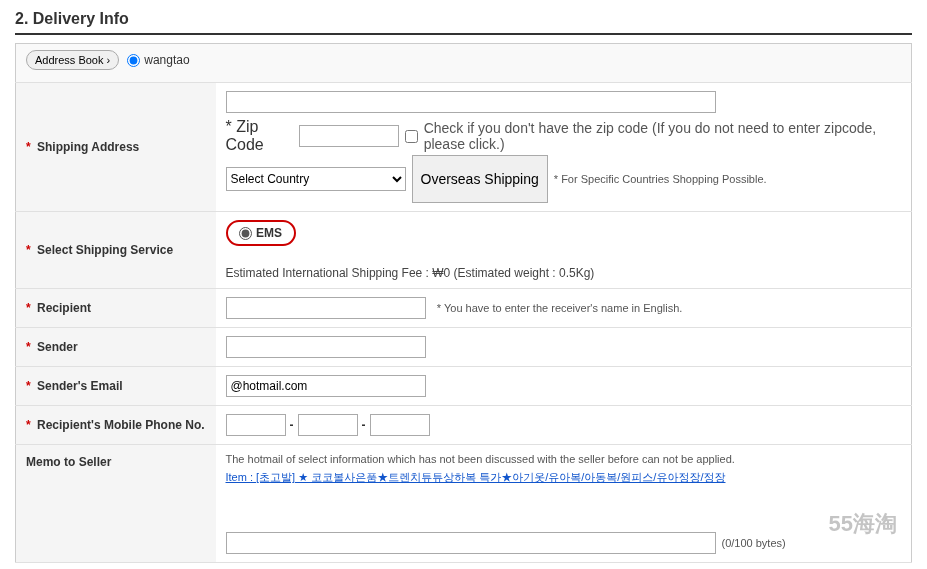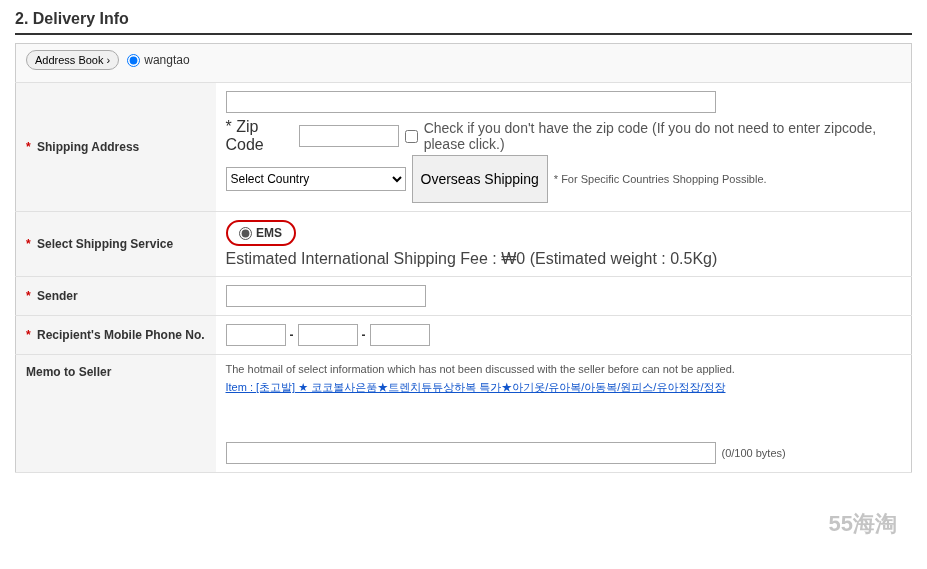--- a/index.html
+++ b/index.html
@@ -161,23 +161,23 @@
       font-weight: bold;
       font-size: 12px;
       color: #333;
       gap: 4px;
       position: relative;
     }
     .ems-radio {
       accent-color: #555;
     }
     .shipping-fee-text {
-      font-size: 16px;
+      font-size: 12px;
       color: #444;
-      margin-top: 4px;
+      margin-top: 20px;
     }
     
     .name-hint {
       font-size: 11px;
       color: #555;
       margin-left: 8px;
     }
     
     .phone-row {
       display: flex;
@@ -287,31 +287,50 @@
         <div class="ems-row">
           <span class="ems-circle">
             <input type="radio" class="ems-radio" name="shipping_service" checked="" style="">
             <span>EMS</span>
           </span>
         </div>
         <div class="shipping-fee-text">Estimated International Shipping Fee : ₩0 (Estimated weight : 0.5Kg)</div>
       </td>
     </tr>
 
+    <tr>
+      <td class="label-cell">
+        <span class="required-star">*</span>
+        <span>Recipient</span>
+      </td>
+      <td class="content-cell">
+        <input type="text" class="text-input-medium" style="">
+        <span class="name-hint">* You have to enter the receiver's name in English.</span>
+      </td>
+    </tr>
 
     <tr>
       <td class="label-cell">
         <span class="required-star">*</span>
         <span>Sender</span>
       </td>
       <td class="content-cell">
         <input type="text" class="text-input-medium" style="">
       </td>
     </tr>
 
+    <tr>
+      <td class="label-cell">
+        <span class="required-star">*</span>
+        <span>Sender's Email</span>
+      </td>
+      <td class="content-cell">
+        <input type="text" class="text-input-medium" value="@hotmail.com" style="">
+      </td>
+    </tr>
 
     <tr>
       <td class="label-cell">
         <span class="required-star">*</span>
         <span>Recipient's Mobile Phone No.</span>
       </td>
       <td class="content-cell">
         <div class="phone-row">
           <input type="text" class="text-input-small" style="">
           <span class="phone-separator">-</span>

